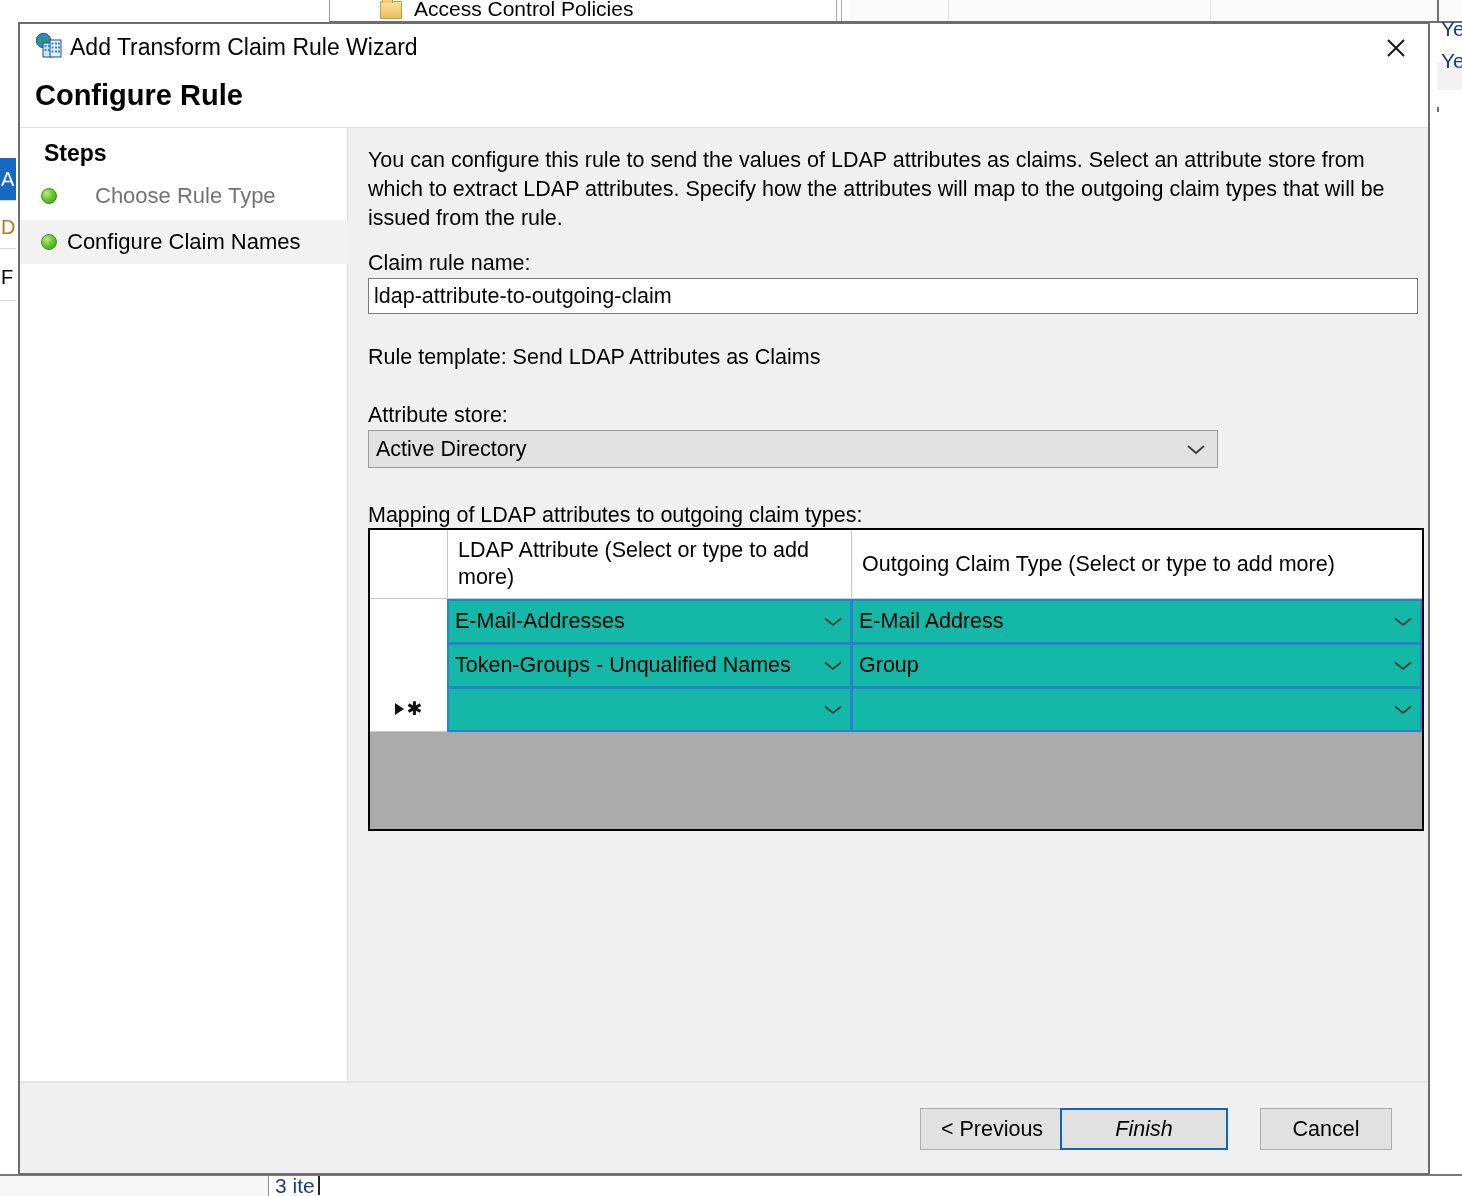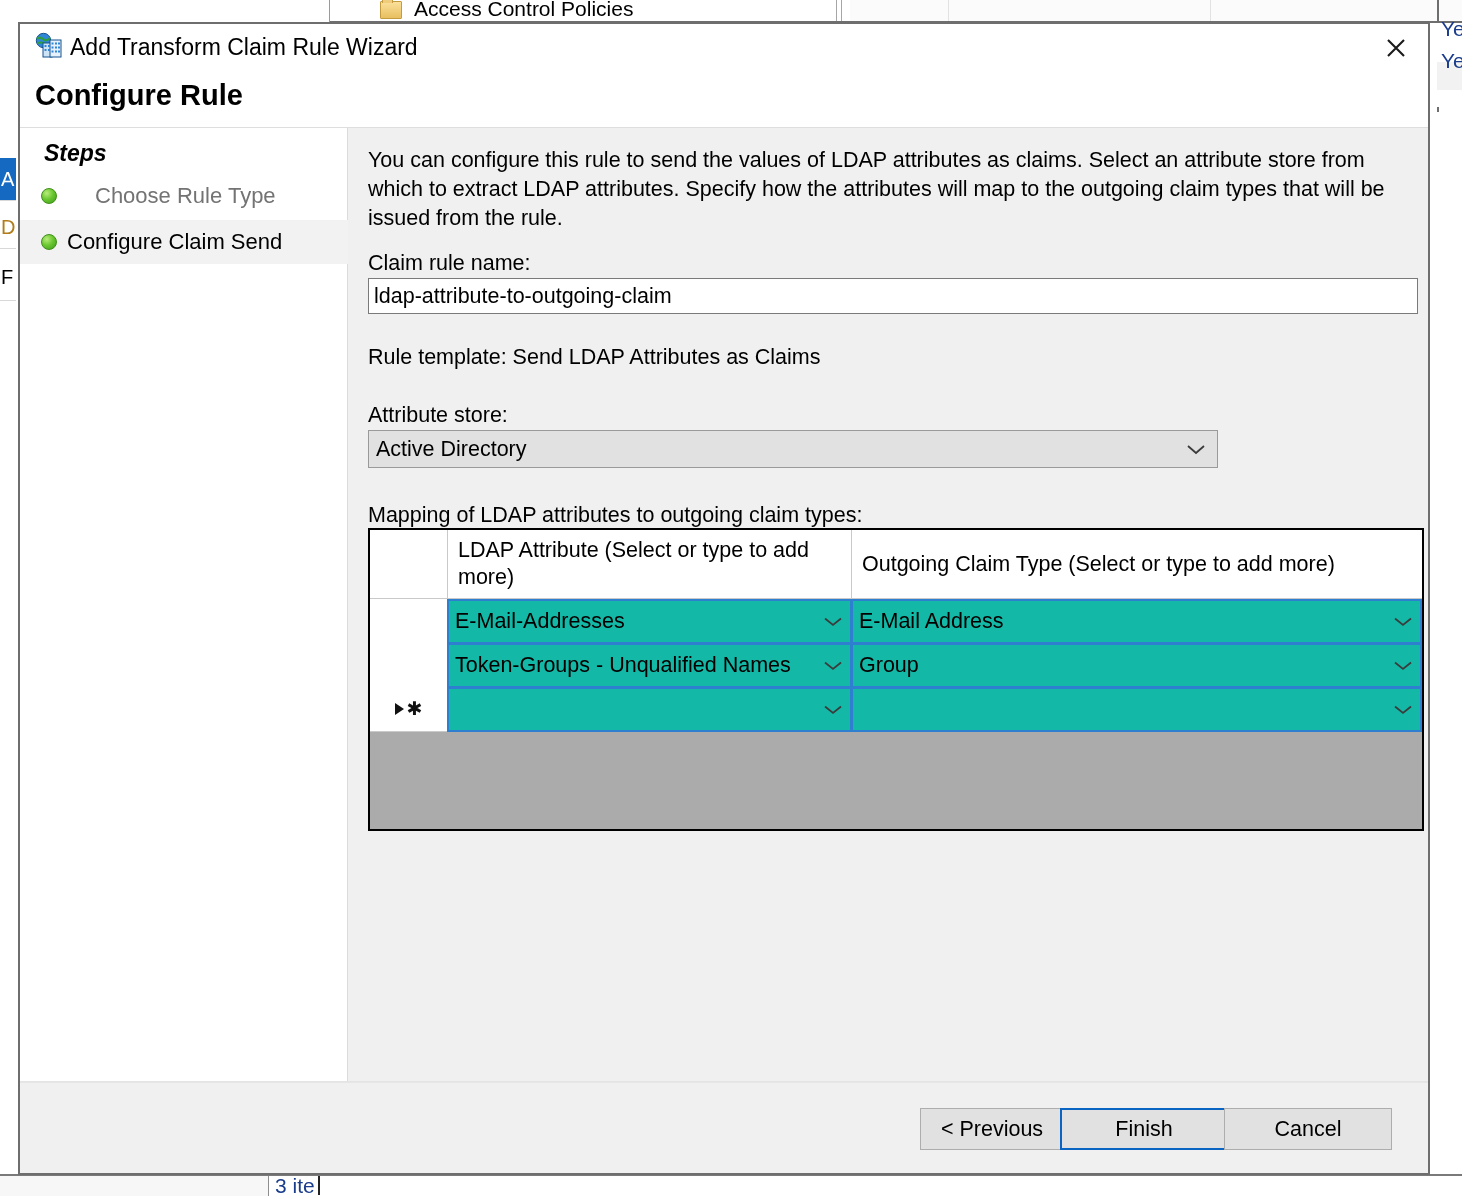--- a/index.html
+++ b/index.html
@@ -158,21 +158,20 @@
   
   .sidebar {
     width: 328px; flex: 0 0 328px; background: #ffffff;
     border-right: 1px solid #dcdcdc;
     position: relative;
   }
   .steps-title {
     position: absolute; left: 24px; top: 10px;
     font-size: 23px; line-height: 30px; font-weight: bold; color: #000000;
     white-space: nowrap;
-    font-style: italic;
   }
   .step-row {
     position: absolute; left: 0; width: 328px; height: 44px;
     display: flex; align-items: center; cursor: default;
   }
   .step-row.active { background: #f2f2f2; }
   .step-bullet {
     width: 16px; height: 16px; margin-left: 21px; margin-right: 10px;
     border-radius: 50%;
     background: radial-gradient(circle at 34% 30%, #b9ec7c 0%, #6bc832 45%, #3c9a18 100%);
@@ -285,22 +284,22 @@
     position: relative;
   }
   .footer-sep { position: absolute; left: 0; top: 0; width: 100%; height: 1px; background: #e6e6e6; }
   .btn {
     position: absolute; top: 26px; height: 42px;
     background: #e1e1e1; border: 1px solid #adadad;
     font-family: "Liberation Sans", sans-serif; font-size: 21.5px; color: #000;
     cursor: pointer; padding: 0;
   }
   .btn-prev   { right: 364px; width: 144px; }
-  .btn-finish { right: 200px; width: 168px; border: 2px solid #0a64c2; }
-  .btn-cancel { right: 36px;  width: 168px; }
+  .btn-finish { right: 200px; width: 168px; border: 2px solid #0a64c2; font-style: italic; }
+  .btn-cancel { right: 36px;  width: 132px; }
 </style>
 </head>
 <body>
 
 <div id="root">
 
   <div class="bg">
 
     <div class="bg-tree-pane"></div>
     <div class="bg-tree-sel"></div>
@@ -380,21 +379,21 @@
       <div class="sidebar">
         <div class="steps-title">Steps</div>
 
         <div class="step-row" style="top:46px">
           <span class="step-bullet"></span>
           <span class="step-label link">Choose Rule Type</span>
         </div>
 
         <div class="step-row active" style="top:92px">
           <span class="step-bullet"></span>
-          <span class="step-label plain">Configure Claim Send</span>
+          <span class="step-label plain">Configure Claim Names</span>
         </div>
       </div>
 
       <div class="content">
 
         <div class="intro">You can configure this rule to send the values of LDAP attributes as claims. Select an attribute store from which to extract LDAP attributes. Specify how the attributes will map to the outgoing claim types that will be issued from the rule.</div>
 
         <div class="lbl lbl-rulename">Claim rule name:</div>
 
         <input class="text-input" type="text" value="ldap-attribute-to-outgoing-claim" style="">

